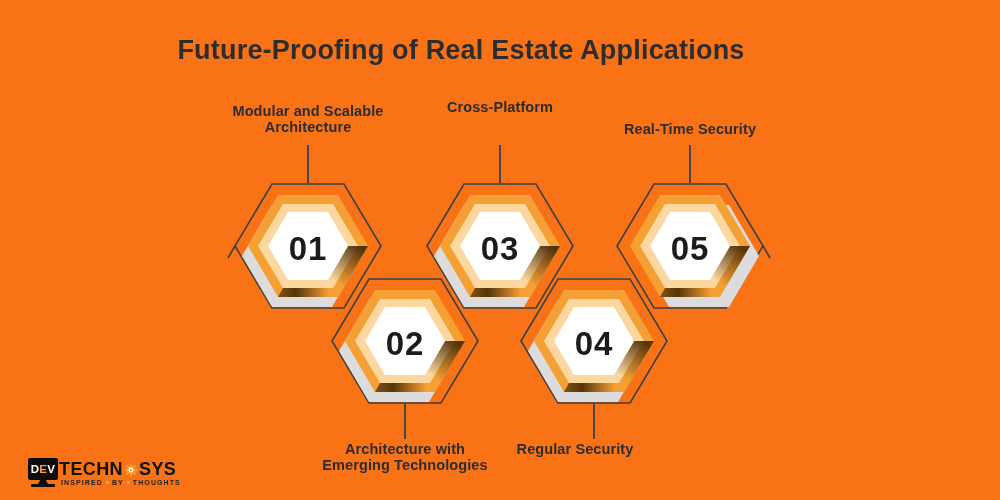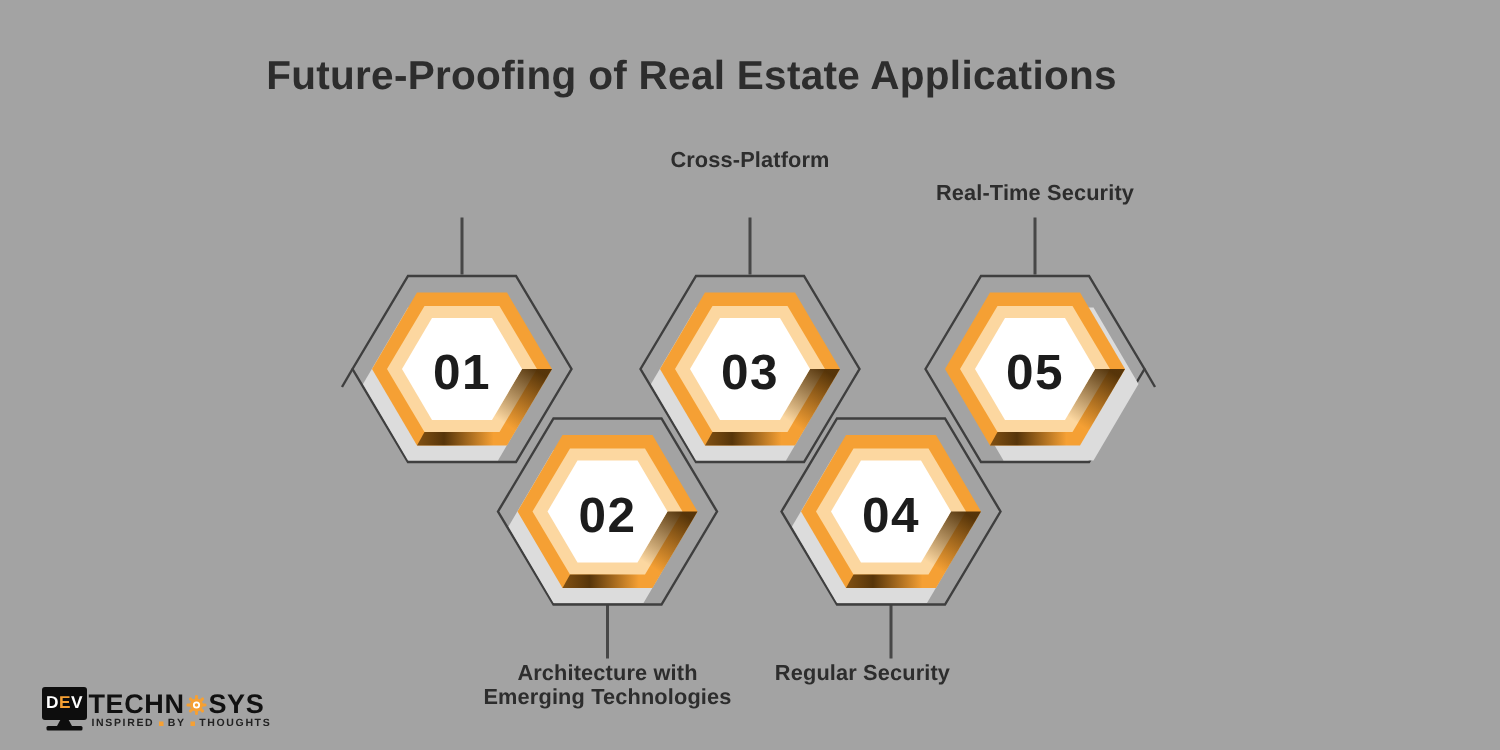--- a/index.html
+++ b/index.html
@@ -1,17 +1,17 @@
 <!DOCTYPE html>
 <html><head>
 <meta charset="utf-8">
 <style>
   html,body{margin:0;padding:0;background:#ffffff;}
   .page{
-    position:relative;width:1000px;height:500px;background:#a3a3a3;
+    position:relative;width:1000px;height:500px;background:#f97316;
     font-family:"Liberation Sans",sans-serif;overflow:hidden;
   }
   .title{
     position:absolute;left:161px;top:34px;width:600px;text-align:center;
     font-size:27px;line-height:32px;font-weight:700;color:#2d2d2d;letter-spacing:0.2px;
   }
   .hex{position:absolute;}
   .outline{fill:none;stroke-width:1.6;}
   .hex-num{
     font-family:"Liberation Sans",sans-serif;font-size:33px;font-weight:700;letter-spacing:1px;
@@ -49,20 +49,24 @@
 <div class="page">
 
   <div class="title">Future-Proofing of Real Estate Applications</div>
 
   <div class="connector" style="left:307px;top:145px;height:38px;"></div>
   <div class="connector" style="left:499px;top:145px;height:38px;"></div>
   <div class="connector" style="left:689px;top:145px;height:38px;"></div>
   <div class="connector" style="left:404px;top:403px;height:36px;"></div>
   <div class="connector" style="left:593px;top:403px;height:36px;"></div>
 
+  <div class="step-label" style="left:198px;top:104px;width:220px;">
+    <div>Modular and Scalable</div>
+    <div>Architecture</div>
+  </div>
   <div class="step-label" style="left:390px;top:100px;width:220px;">
     <div>Cross-Platform</div>
   </div>
   <div class="step-label" style="left:580px;top:122px;width:220px;">
     <div>Real-Time Security</div>
   </div>
   <div class="step-label" style="left:295px;top:442px;width:220px;">
     <div>Architecture with</div>
     <div>Emerging Technologies</div>
   </div>

